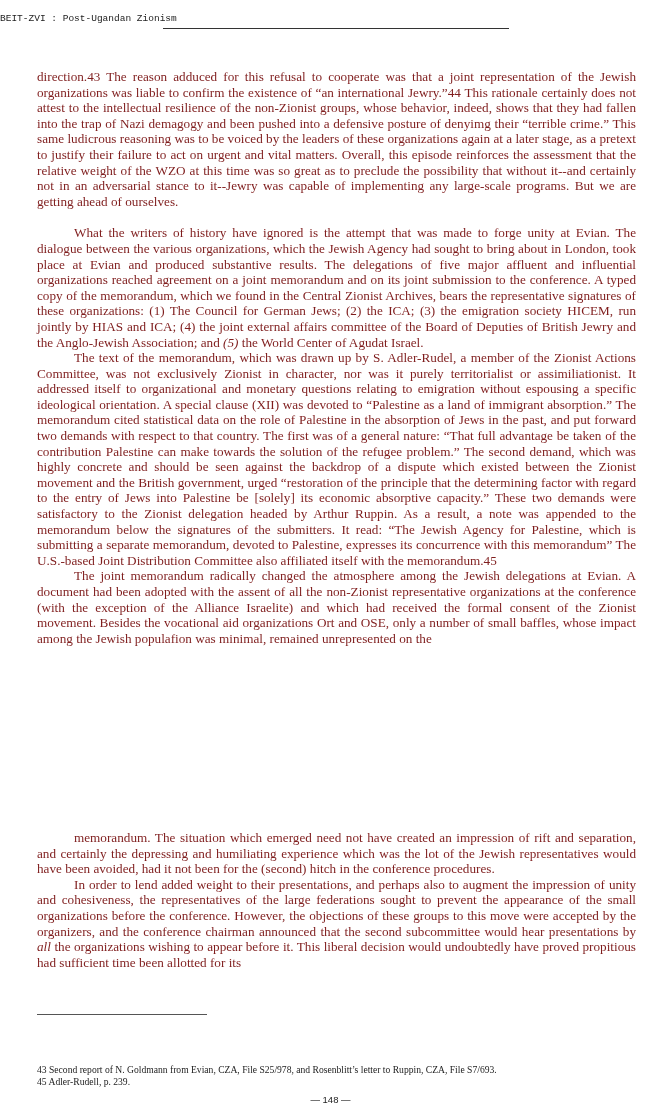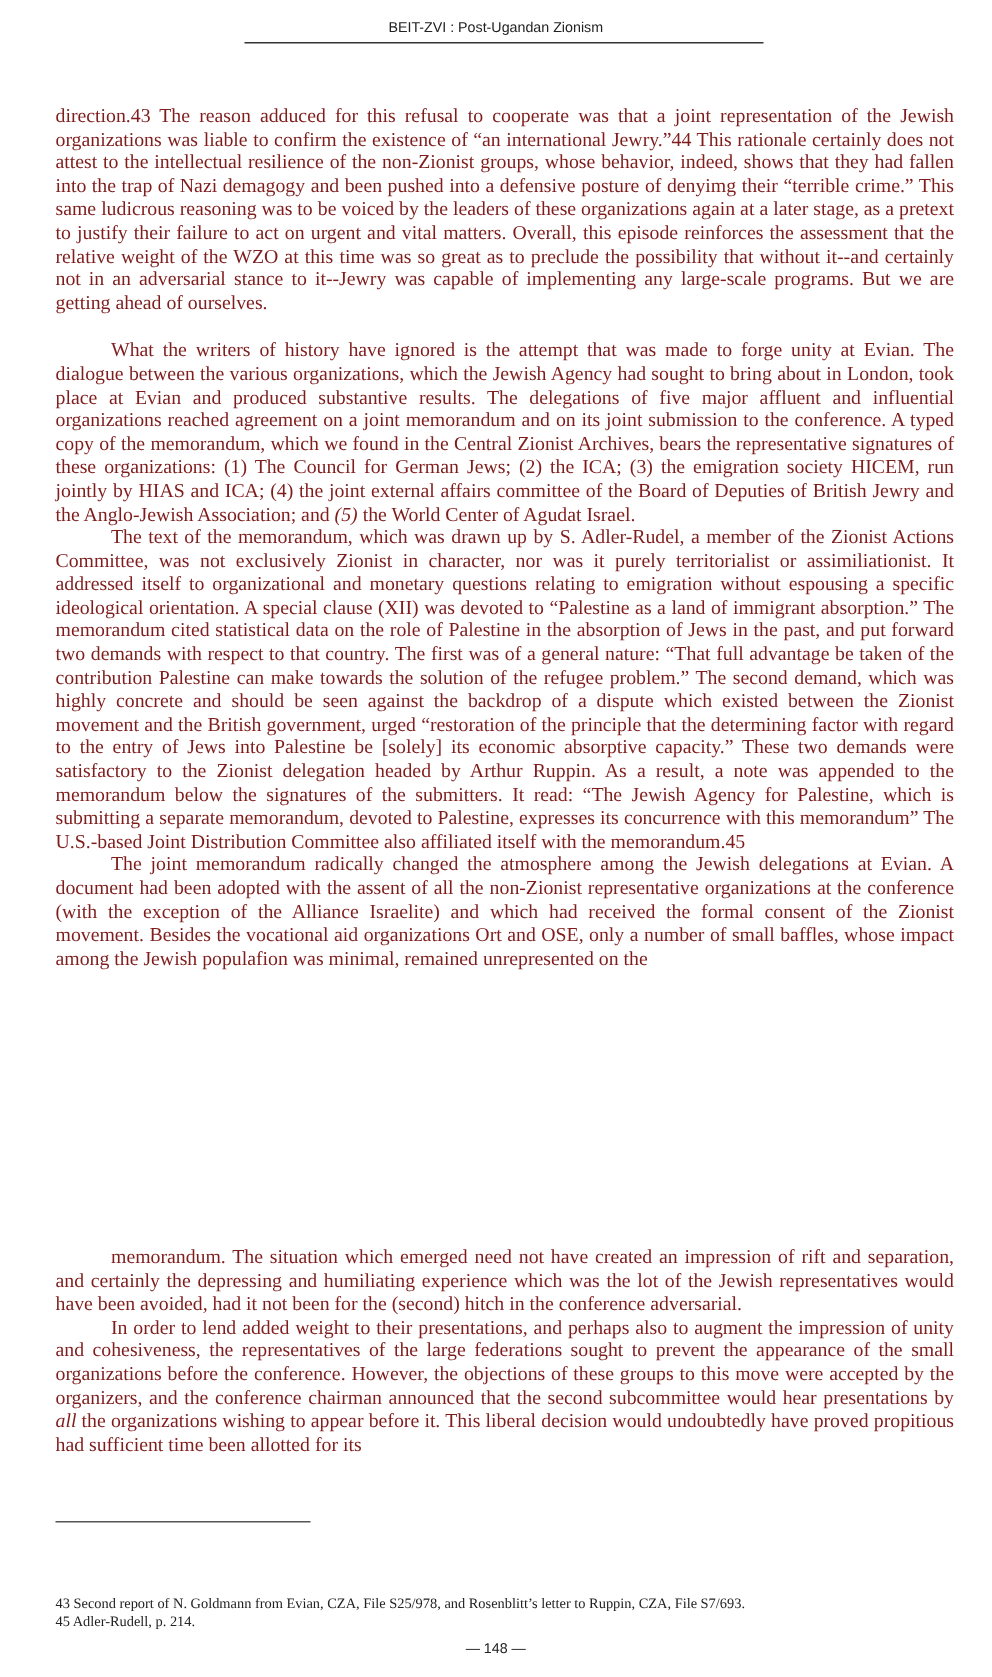--- a/index.html
+++ b/index.html
@@ -1,19 +1,19 @@
 <!DOCTYPE html>
 <html><head>
 <meta charset="utf-8">
 <style>
   html, body { margin: 0; padding: 0; background: #ffffff; }
   body { width: 661px; height: 1118px; position: relative; overflow: hidden; color: #111; }
   .header {
-    position: absolute; top: 13px; left: 0; width: 661px; text-align: center;
-    font-family: Liberation Sans, sans-serif; font-size: 9.5px; color: #222;
+    position: absolute; top: 13px; left: 0; width: 661px; 
+    font-family: Liberation Mono, monospace; font-size: 9.5px; color: #222;
   }
   .header-rule {
     position: absolute; top: 28px; left: 163px; width: 346px; height: 0;
     border-top: 1px solid #333;
   }
   .body-text {
     position: absolute; left: 37px; width: 599px;
     font-family: Liberation Serif, serif; font-size: 13.2px; line-height: 15.6px;
     text-align: justify; color: #7f1d1d;
   }
@@ -44,23 +44,23 @@
 
 <div class="body-text block1">
   <p class="p">direction.43 The reason adduced for this refusal to cooperate was that a joint representation of the Jewish organizations was liable to confirm the existence of “an international Jewry.”44 This rationale certainly does not attest to the intellectual resilience of the non-Zionist groups, whose behavior, indeed, shows that they had fallen into the trap of Nazi demagogy and been pushed into a defensive posture of denyimg their “terrible crime.” This same ludicrous reasoning was to be voiced by the leaders of these organizations again at a later stage, as a pretext to justify their failure to act on urgent and vital matters. Overall, this episode reinforces the assessment that the relative weight of the WZO at this time was so great as to preclude the possibility that without it--and certainly not in an adversarial stance to it--Jewry was capable of implementing any large-scale programs. But we are getting ahead of ourselves.</p>
   <div class="gap"></div>
   <p class="p indent"><span>What the writers of history have ignored is the attempt that was made to forge unity at Evian. The dialogue between the various organizations, which the Jewish Agency had sought to bring about in London, took place at Evian and produced substantive results. The delegations of five major affluent and influential organizations reached agreement on a joint memorandum and on its joint submission to the conference. A typed copy of the memorandum, which we found in the Central Zionist Archives, bears the representative signatures of these organizations: (1) The Council for German Jews; (2) the ICA; (3) the emigration society HICEM, run jointly by HIAS and ICA; (4) the joint external affairs committee of the Board of Deputies of British Jewry and the Anglo-Jewish Association; and </span><i>(5)</i><span> the World Center of Agudat Israel.</span></p>
   <p class="p indent">The text of the memorandum, which was drawn up by S. Adler-Rudel, a member of the Zionist Actions Committee, was not exclusively Zionist in character, nor was it purely territorialist or assimiliationist. It addressed itself to organizational and monetary questions relating to emigration without espousing a specific ideological orientation. A special clause (XII) was devoted to “Palestine as a land of immigrant absorption.” The memorandum cited statistical data on the role of Palestine in the absorption of Jews in the past, and put forward two demands with respect to that country. The first was of a general nature: “That full advantage be taken of the contribution Palestine can make towards the solution of the refugee problem.” The second demand, which was highly concrete and should be seen against the backdrop of a dispute which existed between the Zionist movement and the British government, urged “restoration of the principle that the determining factor with regard to the entry of Jews into Palestine be [solely] its economic absorptive capacity.” These two demands were satisfactory to the Zionist delegation headed by Arthur Ruppin. As a result, a note was appended to the memorandum below the signatures of the submitters. It read: “The Jewish Agency for Palestine, which is submitting a separate memorandum, devoted to Palestine, expresses its concurrence with this memorandum” The U.S.-based Joint Distribution Committee also affiliated itself with the memorandum.45</p>
   <p class="p indent">The joint memorandum radically changed the atmosphere among the Jewish delegations at Evian. A document had been adopted with the assent of all the non-Zionist representative organizations at the conference (with the exception of the Alliance Israelite) and which had received the formal consent of the Zionist movement. Besides the vocational aid organizations Ort and OSE, only a number of small baffles, whose impact among the Jewish populafion was minimal, remained unrepresented on the</p>
 </div>
 
 <div class="body-text block2">
-  <p class="p indent">memorandum. The situation which emerged need not have created an impression of rift and separation, and certainly the depressing and humiliating experience which was the lot of the Jewish representatives would have been avoided, had it not been for the (second) hitch in the conference adversarial.</p>
+  <p class="p indent">memorandum. The situation which emerged need not have created an impression of rift and separation, and certainly the depressing and humiliating experience which was the lot of the Jewish representatives would have been avoided, had it not been for the (second) hitch in the conference procedures.</p>
   <p class="p indent"><span>In order to lend added weight to their presentations, and perhaps also to augment the impression of unity and cohesiveness, the representatives of the large federations sought to prevent the appearance of the small organizations before the conference. However, the objections of these groups to this move were accepted by the organizers, and the conference chairman announced that the second subcommittee would hear presentations by </span><i>all</i><span> the organizations wishing to appear before it. This liberal decision would undoubtedly have proved propitious had sufficient time been allotted for its</span></p>
 </div>
 
 <div class="footnote-rule"></div>
 <div class="footnotes">
   <div>43 Second report of N. Goldmann from Evian, CZA, File S25/978, and Rosenblitt’s letter to Ruppin, CZA, File S7/693.</div>
-  <div>45 Adler-Rudell, p. 214.</div>
+  <div>45 Adler-Rudell, p. 239.</div>
 </div>
 
 <div class="page-number">—   148   —</div>
 
 </body></html>

